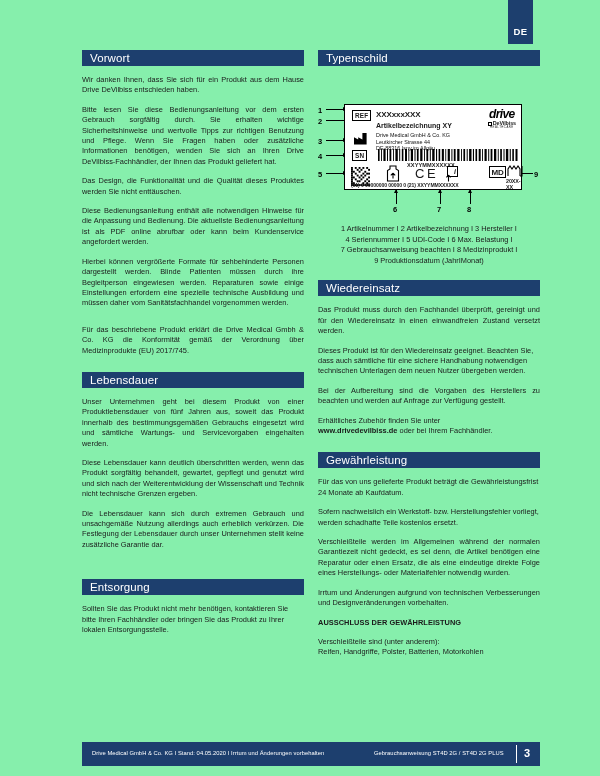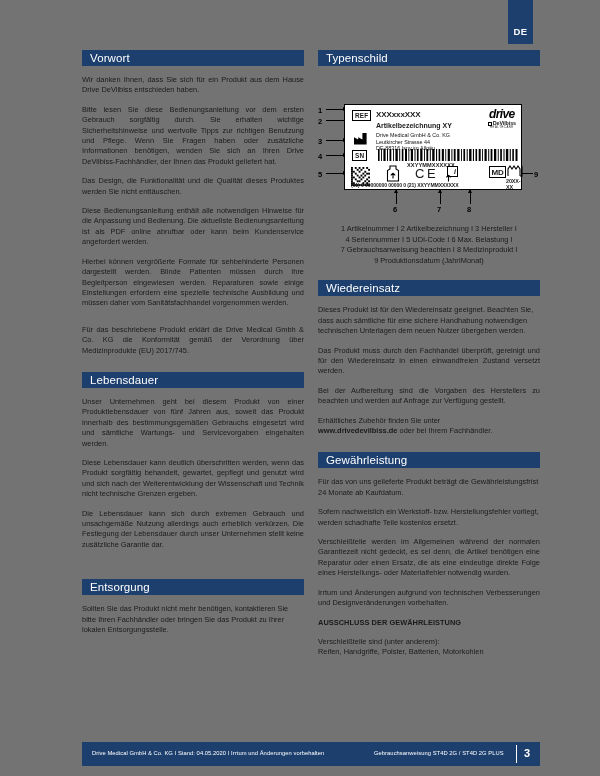--- a/index.html
+++ b/index.html
@@ -4,21 +4,21 @@
 <style>
   html, body {
     margin: 0;
     padding: 0;
     background: #ffffff;
   }
   .page {
     position: relative;
     width: 600px;
     height: 776px;
-    background: #737373;
+    background: #86efac;
     font-family: "Liberation Sans", sans-serif;
     color: #1a1a1a;
     overflow: hidden;
   }
 
   
   .lang-tab {
     position: absolute;
     top: 0;
     left: 508px;
@@ -578,22 +578,22 @@
     <div class="legend">
       <div>1 Artikelnummer I 2 Artikelbezeichnung I 3 Hersteller I</div>
       <div>4 Seriennummer I 5 UDI-Code I 6 Max. Belastung I</div>
       <div>7 Gebrauchsanweisung beachten I 8 Medizinprodukt I</div>
       <div>9 Produktionsdatum (JahrIMonat)</div>
     </div>
 
     <div class="spacer-14"></div>
 
     <div class="sec-head">Wiedereinsatz</div>
+    <p class="body">Das Produkt muss durch den Fachhandel überprüft, gereinigt und für den Wiedereinsatz in einen einwandfreien Zustand versetzt werden.</p>
     <p class="body noj">Dieses Produkt ist für den Wiedereinsatz geeignet. Beachten Sie, dass auch sämtliche für eine sichere Handhabung notwendigen technischen Unterlagen dem neuen Nutzer übergeben werden.</p>
-    <p class="body">Das Produkt muss durch den Fachhandel überprüft, gereinigt und für den Wiedereinsatz in einen einwandfreien Zustand versetzt werden.</p>
     <p class="body">Bei der Aufbereitung sind die Vorgaben des Herstellers zu beachten und werden auf Anfrage zur Verfügung gestellt.</p>
     <p class="body noj">
       <span>Erhältliches Zubehör finden Sie unter</span><br>
       <b class="url">www.drivedevilbiss.de</b><span> oder bei Ihrem Fachhändler.</span>
     </p>
 
     <div class="spacer-7"></div>
 
     <div class="sec-head">Gewährleistung</div>
     <p class="body noj">Für das von uns gelieferte Produkt beträgt die Gewährleistungsfrist 24 Monate ab Kaufdatum.</p>

